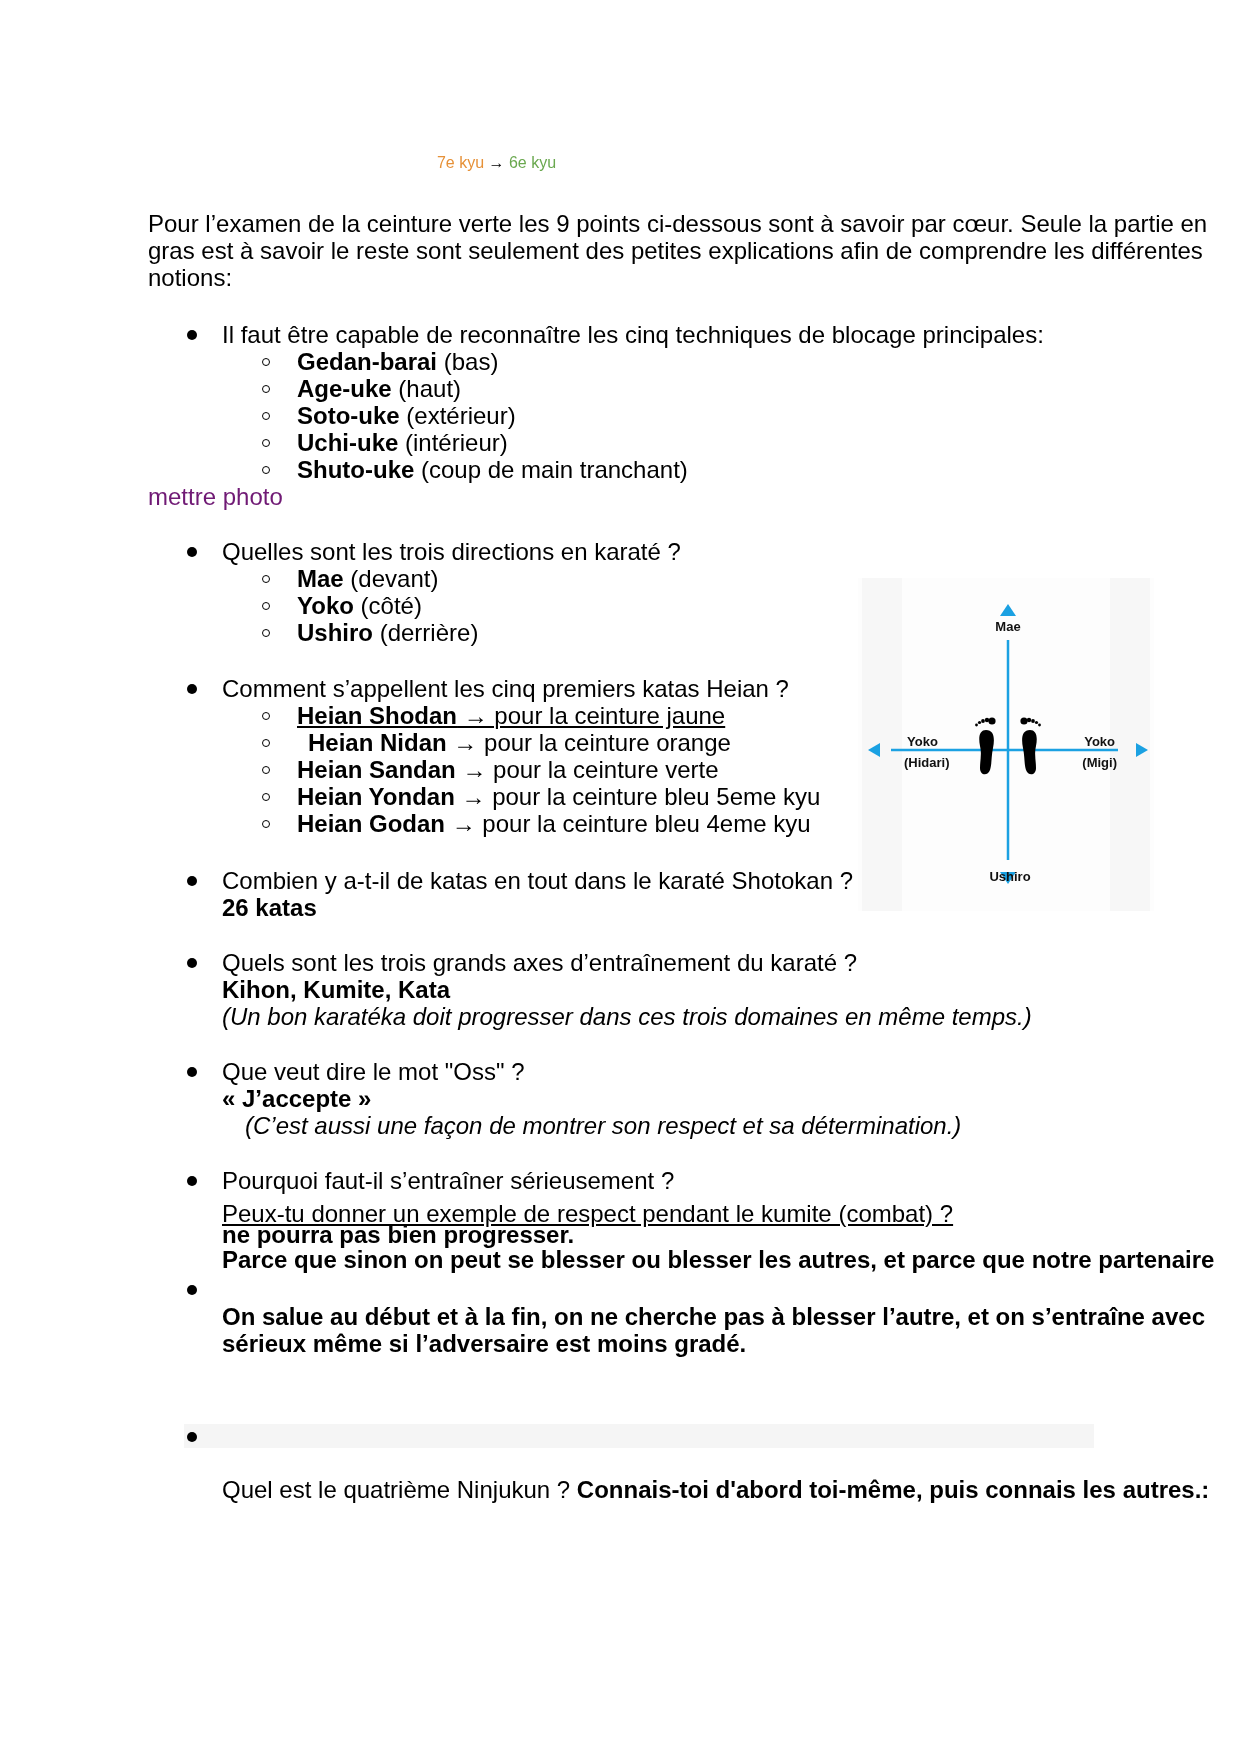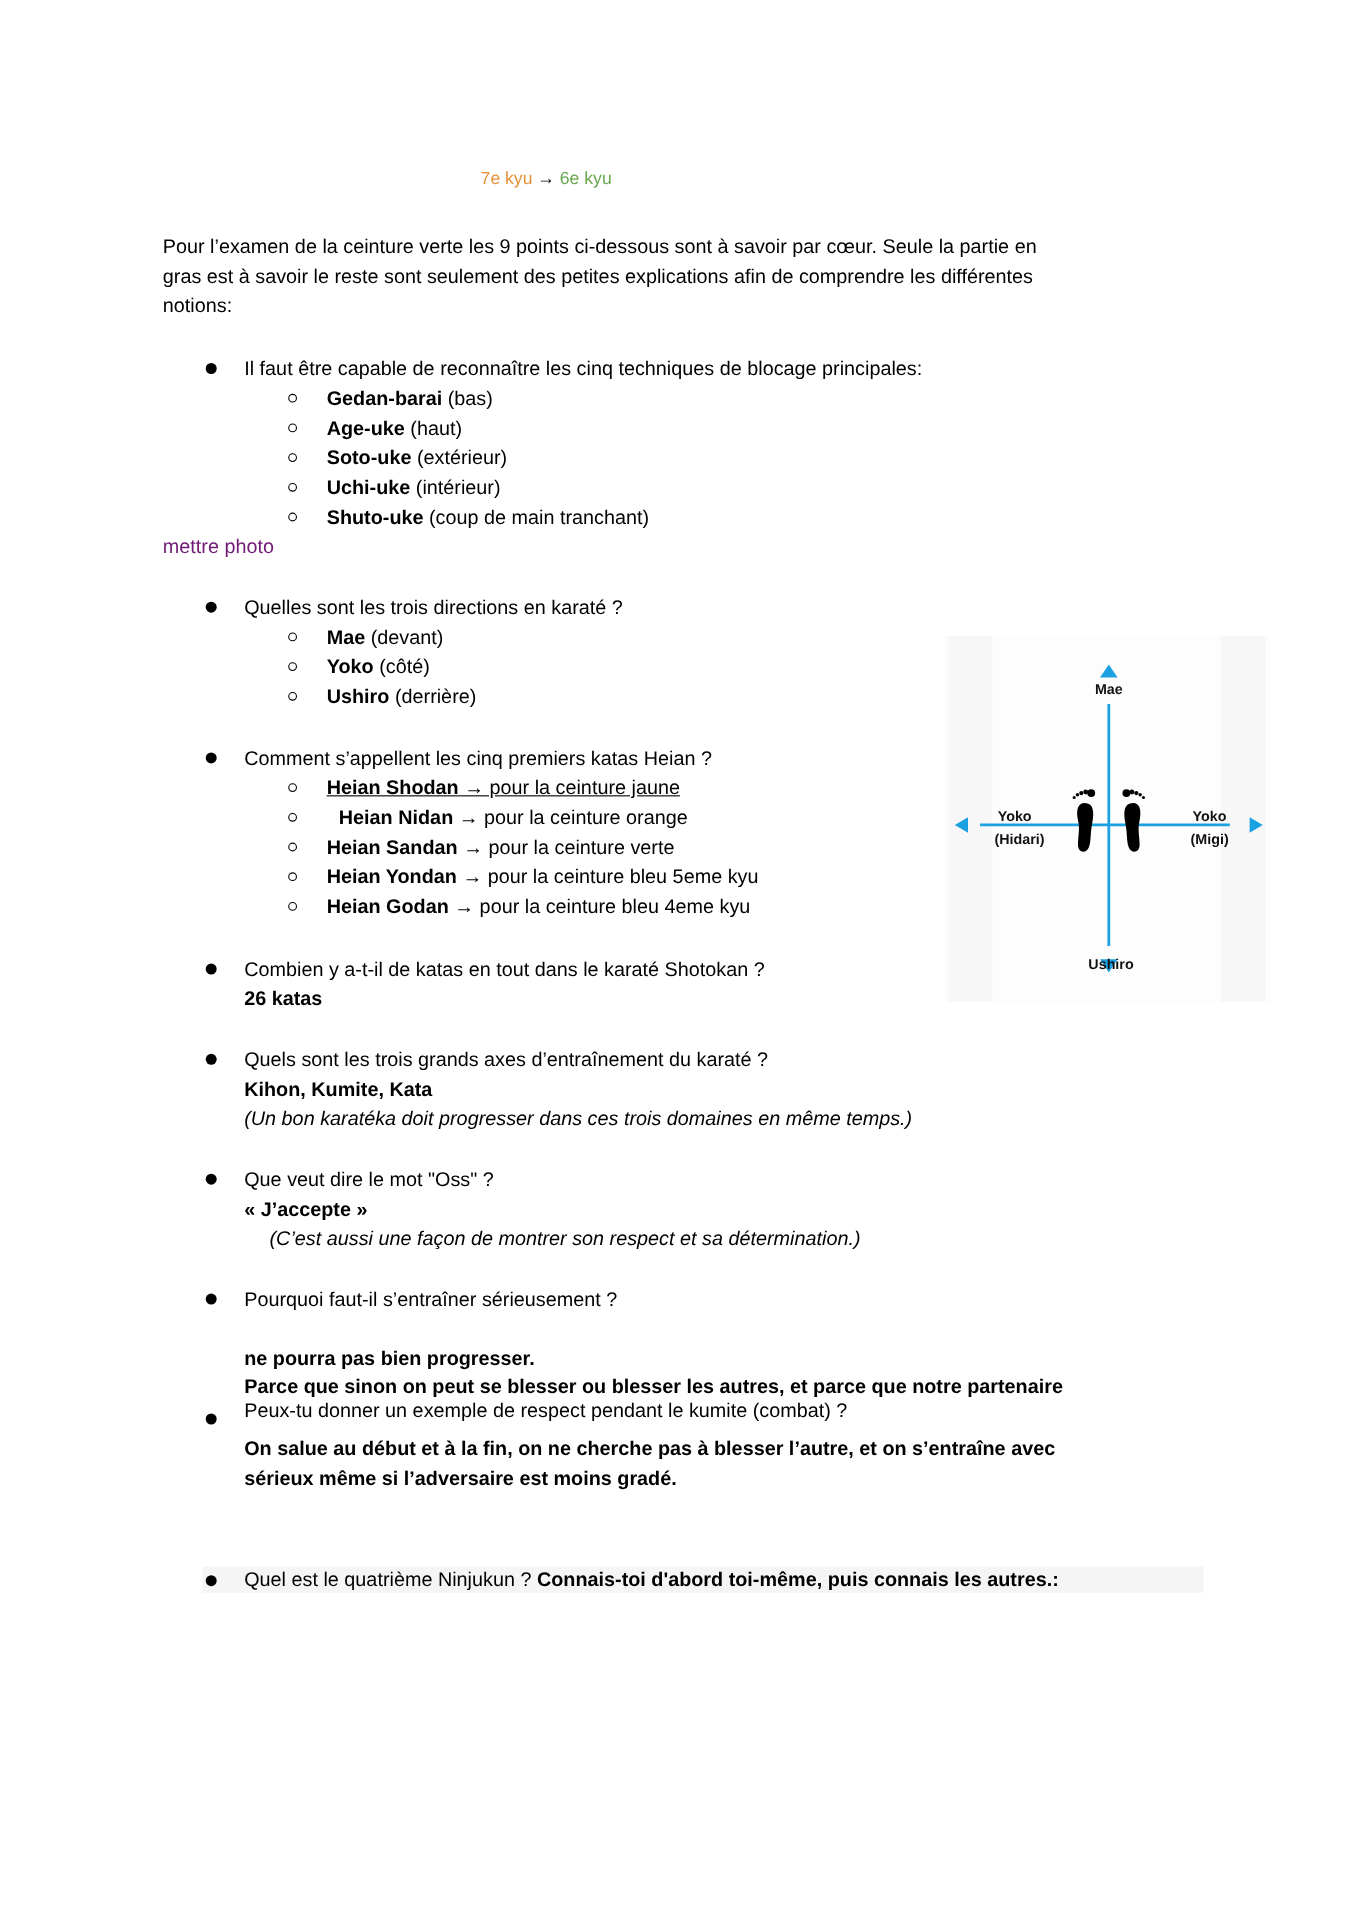--- a/index.html
+++ b/index.html
@@ -3,21 +3,21 @@
   <meta charset="utf-8">
   <style>
     html, body { margin: 0; padding: 0; background: #ffffff; }
     body { width: 1241px; height: 1755px; position: relative; overflow: hidden;
            font-family: "Liberation Sans", sans-serif; color: #000; }
     .abs { position: absolute; white-space: nowrap; }
     .title { top: 148px; left: 0; width: 993px; text-align: center; font-size: 16px; line-height: 30px; }
     .title .from { color: #e69138; }
     .title .arrow { color: #000; }
     .title .to { color: #6aa84f; }
-    .t19 { font-size: 18px; line-height: 24px; }
+    .t19 { font-size: 24px; line-height: 24px; }
     .bullet { width: 10px; height: 10px; border-radius: 50%; background: #000; position: absolute; }
     .circle { width: 8px; height: 8px; border-radius: 50%; border: 1.3px solid #000; position: absolute; box-sizing: border-box; }
     .red { color: #701a75; }
     b { font-weight: bold; }
     i { font-style: italic; }
     .highlight { position: absolute; left: 184px; top: 1424px; width: 910px; height: 24px; background: #f5f5f5; }
     .diagram { position: absolute; left: 858px; top: 578px; width: 296px; height: 333px; background: #fdfdfd; }
     .diagram svg { position: absolute; left: 0; top: 0; }
   </style>
 </head>
@@ -80,27 +80,27 @@
 <div class="abs t19" style="left:222px; top:1060px;">Que veut dire le mot "Oss" ?</div>
 <div class="abs t19" style="left:222px; top:1087px;"><b> « J’accepte »</b></div>
 <div class="abs t19" style="left:222px; top:1114px;margin-left:23px;"><i> (C’est aussi une façon de montrer son respect et sa détermination.)</i></div>
 
 <div class="bullet" style="left:187px; top:1176px;"></div>
 <div class="abs t19" style="left:222px; top:1169px;">Pourquoi faut-il s’entraîner sérieusement ?</div>
 <div class="abs t19" style="left:222px; top:1248px;"><b>Parce que sinon on peut se blesser ou blesser les autres, et parce que notre partenaire</b></div>
 <div class="abs t19" style="left:222px; top:1223px;"><b>ne pourra pas bien progresser.</b></div>
 
 <div class="bullet" style="left:187px; top:1285px;"></div>
-<div class="abs t19" style="left:222px; top:1270px;">Peux-tu donner un exemple de respect pendant le kumite (combat) ?</div>
+<div class="abs t19" style="left:222px; top:1202px;text-decoration:underline;">Peux-tu donner un exemple de respect pendant le kumite (combat) ?</div>
 <div class="abs t19" style="left:222px; top:1305px;"><b>On salue au début et à la fin, on ne cherche pas à blesser l’autre, et on s’entraîne avec</b></div>
 <div class="abs t19" style="left:222px; top:1332px;"><b>sérieux même si l’adversaire est moins gradé.</b></div>
 
 <div class="highlight"></div>
 <div class="bullet" style="left:187px; top:1432px;"></div>
-<div class="abs t19" style="left:222px; top:1424px;text-align:center;"><span>Quel est le quatrième Ninjukun ? </span><b>Connais-toi d'abord toi-même, puis connais les autres.:</b></div>
+<div class="abs t19" style="left:222px; top:1478px;text-align:center;"><span>Quel est le quatrième Ninjukun ? </span><b>Connais-toi d'abord toi-même, puis connais les autres.:</b></div>
 
 <div class="diagram">
   <svg width="296" height="333" viewBox="0 0 296 333">
 
     <rect x="4" y="0" width="40" height="333" fill="#f7f7f7"></rect>
     <rect x="252" y="0" width="40" height="333" fill="#f7f7f7"></rect>
 
     <line x1="150" y1="62" x2="150" y2="282" stroke="#1ba1e2" stroke-width="2.5"></line>
     <line x1="33" y1="172" x2="260" y2="172" stroke="#1ba1e2" stroke-width="2.5"></line>
 

